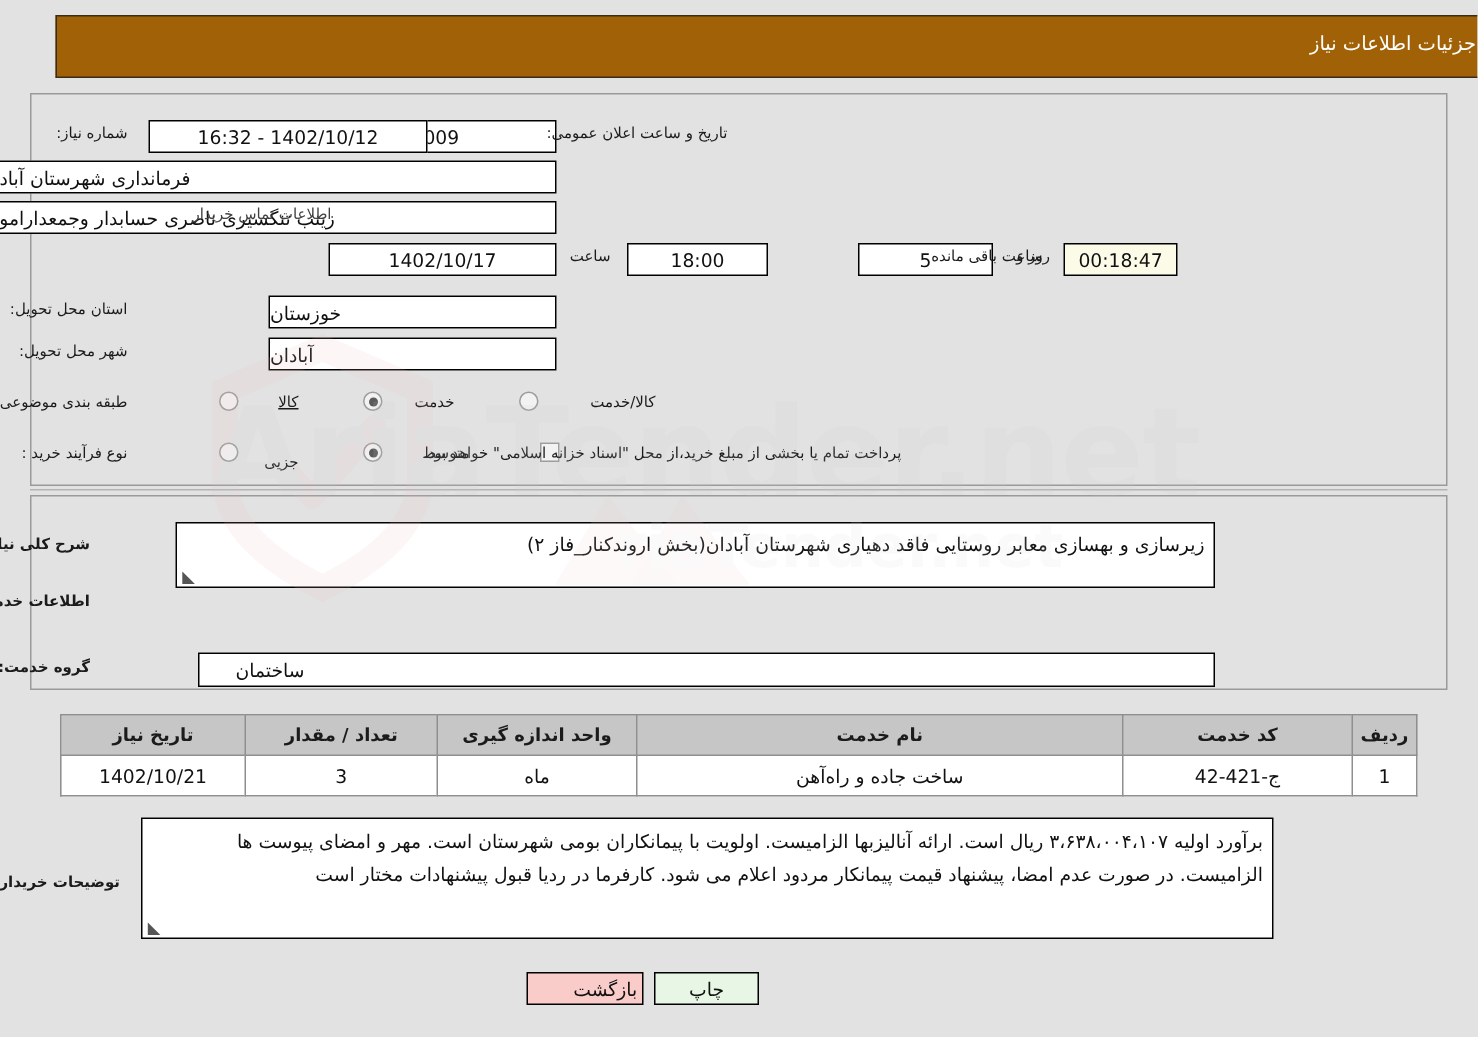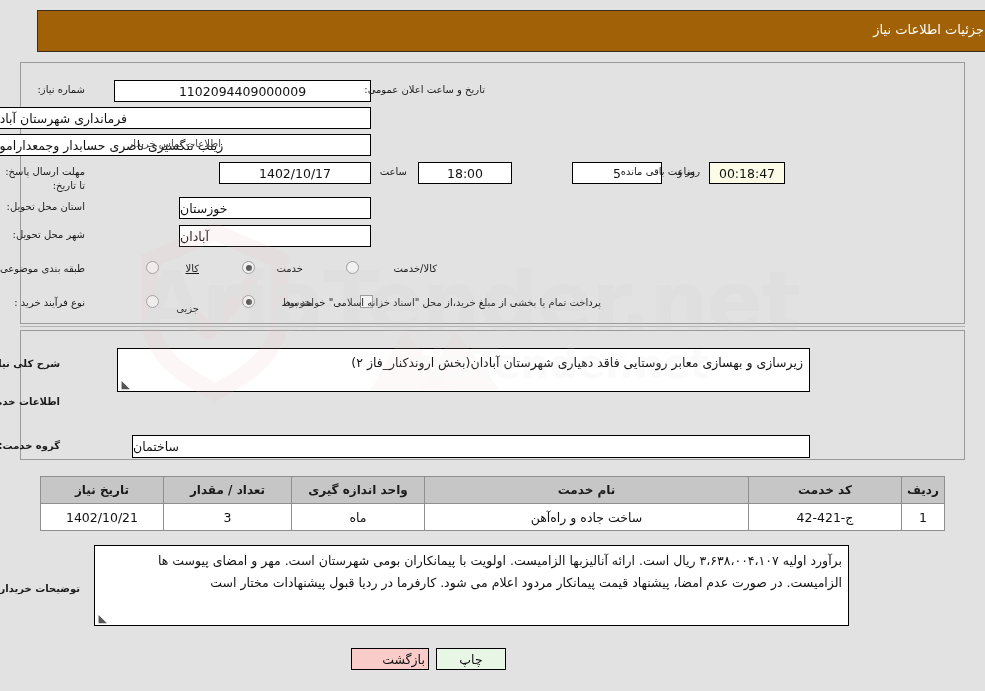--- a/index.html
+++ b/index.html
@@ -195,29 +195,29 @@
   <div class="header-bar">
     <div class="header-title">جزئیات اطلاعات نیاز</div>
   </div>
 
   <div class="panel" id="panel-top"></div>
 
   <div class="lbl" style="right:900px; top:84px;">شماره نیاز:</div>
   <div class="box center" style="right:614px; top:80px; width:257px; height:22px;">1102094409000009</div>
 
   <div class="lbl" style="right:500px; top:84px;">تاریخ و ساعت اعلان عمومی:</div>
+  <div class="box center" style="right:700px; left:99px; top:80px; width:186px; height:22px;">1402/10/12 - 16:32</div>
 
   <div class="lbl" style="right:900px; top:111px;">نام دستگاه خریدار:</div>
   <div class="box right" style="right:614px; top:107px; width:385px; height:22px;">فرمانداری شهرستان آبادان</div>
 
   <div class="lbl" style="right:900px; top:138px;">ایجاد کننده درخواست:</div>
   <div class="box right" style="right:614px; top:134px; width:529px; height:22px;">زینب تنگسیری ناصری حسابدار وجمعداراموال فرمانداری شهرستان آبادان</div>
   <div class="lbl link" style="right:764px; left:104px; top:138px;">اطلاعات تماس خریدار</div>
 
-  <div class="lbl" style="right:900px; top:165px; white-space:normal; width:84px; text-align:right; line-height:1.35;">مهلت ارسال پاسخ: تا تاریخ:</div>
   <div class="box center" style="right:614px; top:162px; width:152px; height:22px;">1402/10/17</div>
   <div class="lbl" style="right:578px; top:166px;">ساعت</div>
   <div class="box center" style="right:473px; top:162px; width:94px; height:22px;">18:00</div>
   <div class="box center" style="right:323px; top:162px; width:90px; height:22px;">5</div>
   <div class="lbl" style="right:285px; top:166px;">روز و</div>
   <div class="box center yellow" style="right:200px; top:162px; width:76px; height:22px;">00:18:47</div>
   <div class="lbl" style="right:290px; left:124px; top:166px;">ساعت باقی مانده</div>
 
   <div class="lbl" style="right:900px; top:201px;">استان محل تحویل:</div>
   <div class="box right" style="right:614px; top:197px; width:192px; height:22px;">خوزستان</div>
@@ -253,21 +253,21 @@
 
   <div class="lbl bold" style="right:925px; top:358px;">شرح کلی نیاز:</div>
   <div class="ta" style="right:175px; top:348px; width:693px; height:44px;">
     <span>زیرسازی و بهسازی معابر روستایی فاقد دهیاری شهرستان آبادان(بخش اروندکنار_فاز ۲)</span>
     <span class="resize">◣</span>
   </div>
 
   <div class="lbl bold" style="right:925px; top:396px;">اطلاعات خدمات مورد نیاز</div>
 
   <div class="lbl bold" style="right:925px; top:440px;">گروه خدمت:</div>
-  <div class="box right" style="right:175px; top:435px; width:678px; height:23px;">ساختمان</div>
+  <div class="box right" style="right:175px; top:435px; width:678px; height:23px;padding-left:24px;">ساختمان</div>
 
   <table class="tbl">
     <thead>
       <tr>
         <th style="width:40px;">ردیف</th>
         <th style="width:150px;">کد خدمت</th>
         <th>نام خدمت</th>
         <th style="width:130px;">واحد اندازه گیری</th>
         <th style="width:125px;">تعداد / مقدار</th>
         <th style="width:120px;">تاریخ نیاز</th>

